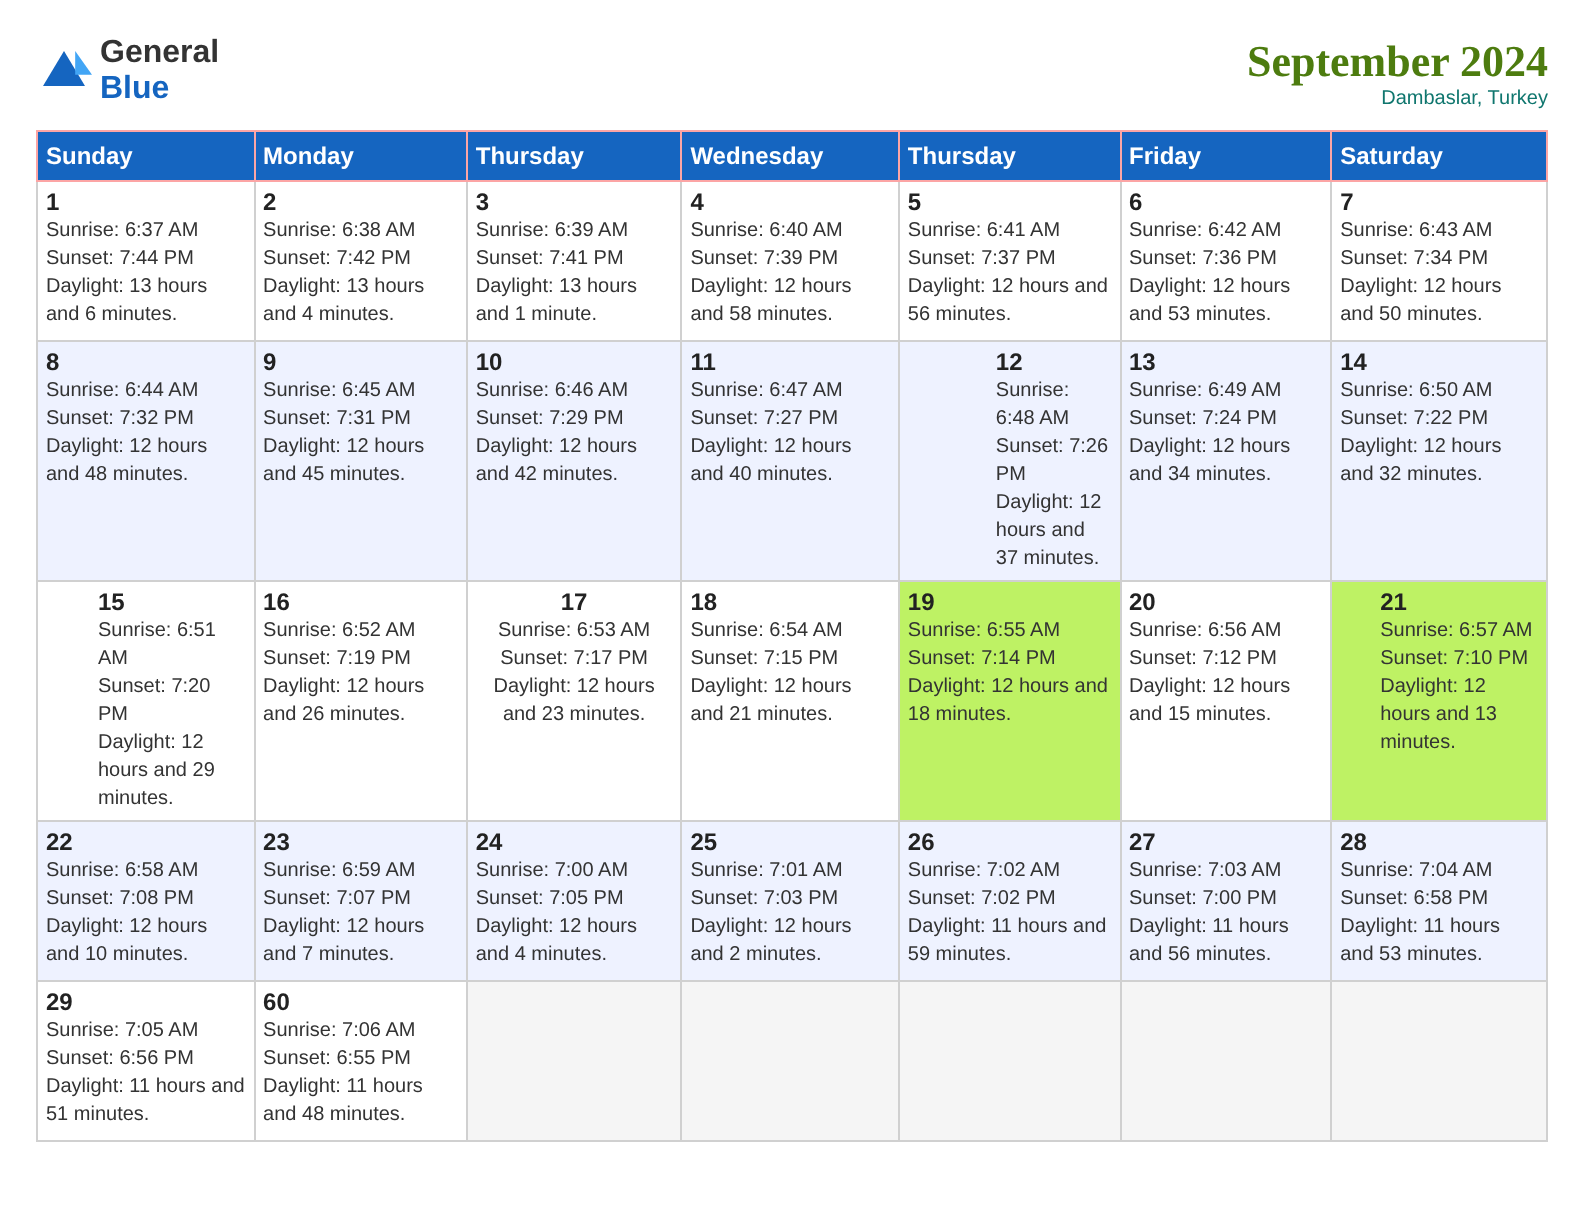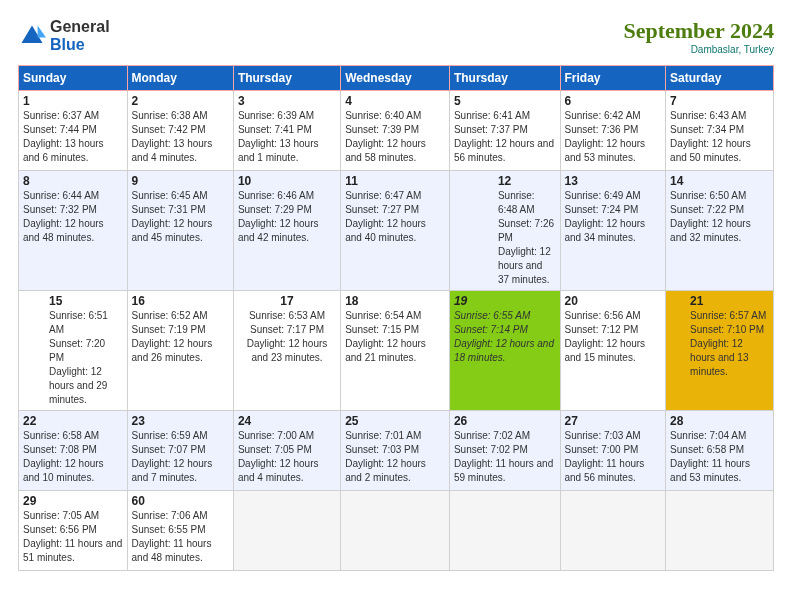--- a/index.html
+++ b/index.html
@@ -207,29 +207,29 @@
 <div class="day-info">Sunrise: 6:52 AM<br>Sunset: 7:19 PM<br>Daylight: 12 hours and 26 minutes.</div>
           </td>
           <td style="background-color: rgb(255, 255, 255); text-align: center;">
             <span class="day-num">17</span>
 <div class="day-info">Sunrise: 6:53 AM<br>Sunset: 7:17 PM<br>Daylight: 12 hours and 23 minutes.</div>
           </td>
           <td style="background-color: rgb(255, 255, 255);">
             <span class="day-num">18</span>
 <div class="day-info">Sunrise: 6:54 AM<br>Sunset: 7:15 PM<br>Daylight: 12 hours and 21 minutes.</div>
           </td>
-          <td style="background-color: #84cc16; font-style: italic;">
+          <td style="background-color: #bef264;">
             <span class="day-num">19</span>
 <div class="day-info">Sunrise: 6:55 AM<br>Sunset: 7:14 PM<br>Daylight: 12 hours and 18 minutes.</div>
           </td>
           <td style="background-color: rgb(255, 255, 255);">
             <span class="day-num">20</span>
 <div class="day-info">Sunrise: 6:56 AM<br>Sunset: 7:12 PM<br>Daylight: 12 hours and 15 minutes.</div>
           </td>
-          <td style="background-color: #eab308; padding-left: 24px;">
+          <td style="background-color: #bef264; padding-left: 24px;">
             <span class="day-num">21</span>
 <div class="day-info">Sunrise: 6:57 AM<br>Sunset: 7:10 PM<br>Daylight: 12 hours and 13 minutes.</div>
           </td>
         </tr>
         <tr>
           <td style="background-color: rgb(238, 242, 255);">
             <span class="day-num">22</span>
 <div class="day-info">Sunrise: 6:58 AM<br>Sunset: 7:08 PM<br>Daylight: 12 hours and 10 minutes.</div>
           </td>
           <td style="background-color: rgb(238, 242, 255);">

